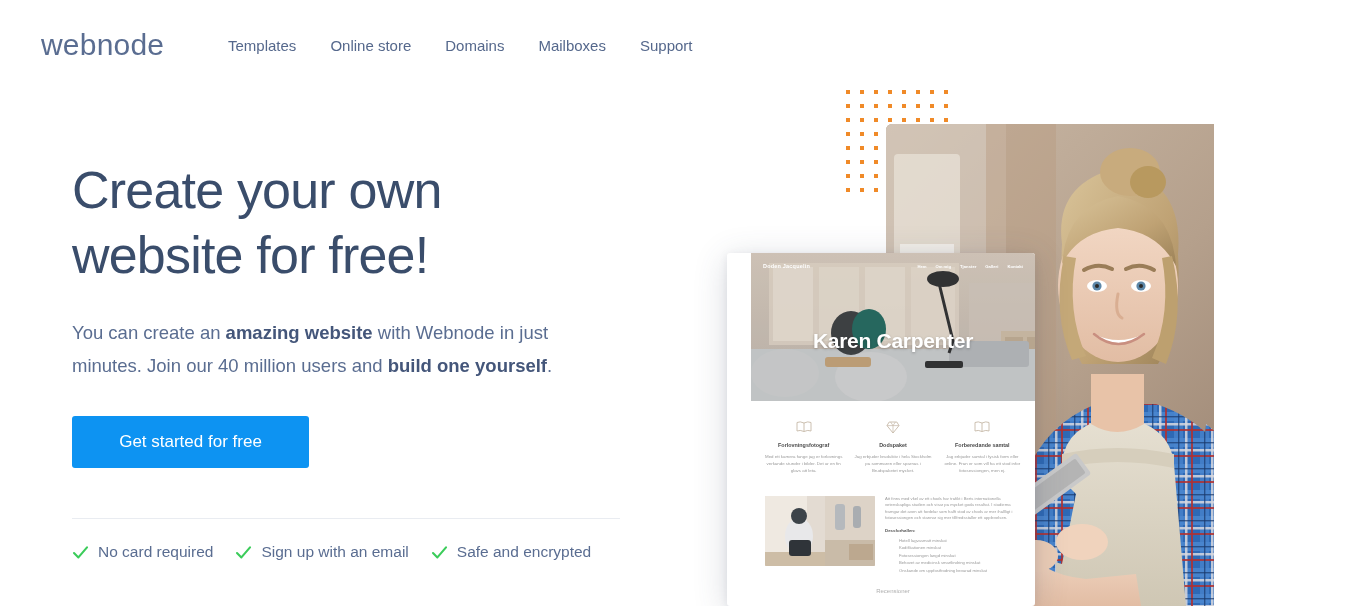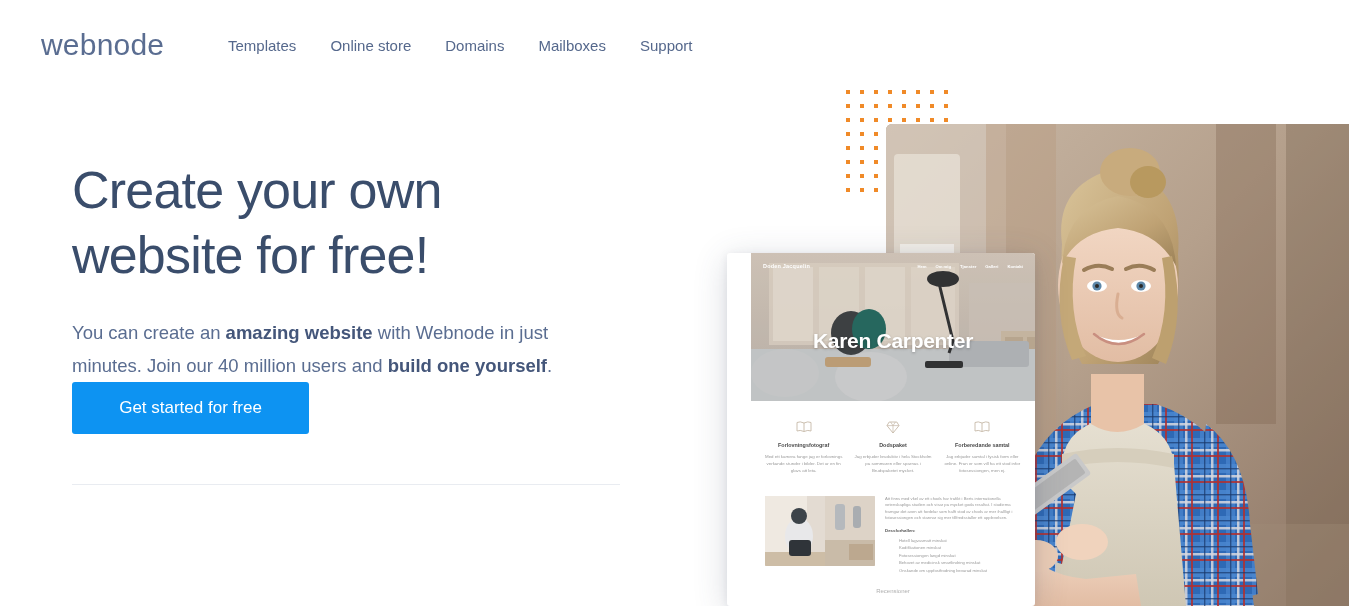--- a/index.html
+++ b/index.html
@@ -4,21 +4,21 @@
 <title>Webnode Landing Page</title>
 <style>
   * { box-sizing: border-box; margin: 0; padding: 0; }
   html, body {
     width: 1349px;
     height: 606px;
     overflow: hidden;
     background: #ffffff;
     font-family: "Liberation Sans", sans-serif;
   }
-  .page { position: relative; width: 1349px; height: 606px; background: #fff; overflow: hidden; }
+  .page { position: relative; width: 1214px; height: 606px; background: #fff; overflow: hidden; }
 
   
   .header {
     position: absolute; top: 0; left: 0;
     width: 1349px; height: 92px;
     display: flex; align-items: center;
     z-index: 40;
     background: transparent;
   }
   .logo {
@@ -46,21 +46,21 @@
 
   
   .hero-left { position: absolute; left: 72px; top: 158px; width: 600px; z-index: 30; }
   .hero-title {
     font-size: 52px; font-weight: normal; color: #3a4d6b;
     line-height: 65px; letter-spacing: -0.8px;
     margin-bottom: 28px;
   }
   .hero-sub {
     font-size: 18.5px; color: #5a6d91; line-height: 33px;
-    width: 545px; 
+    width: 545px; margin-bottom: 34px;
   }
   .hero-sub b { font-weight: bold; color: #44567a; }
   .btn-started {
     display: inline-block;
     background: #0d93f2; color: #ffffff; border: none;
     font-size: 17px; font-family: "Liberation Sans", sans-serif;
     width: 237px; height: 52px; line-height: 52px; text-align: center;
     border-radius: 3px; cursor: pointer;
   }
   .divider {
@@ -379,15 +379,35 @@
       <span>Create your own</span><br>
       <span>website for free!</span>
     </h1>
 
     <p class="hero-sub"><span>You can create an </span><b>amazing website</b><span> with Webnode in just minutes. Join our 40 million users and </span><b>build one yourself</b><span>.</span></p>
 
     <button class="btn-started">Get started for free</button>
 
     <div class="divider"></div>
 
+    <div class="features">
+      <div class="feature">
+        <svg class="check" viewBox="0 0 17 17">
+            <path d="M2 9 L6.4 13.4 L15 3.4" stroke="#3bcc5a" stroke-width="2.1" fill="none" stroke-linecap="round" stroke-linejoin="round"></path>
+          </svg>
+        <span class="feature-label">No card required</span>
+      </div>
+      <div class="feature">
+        <svg class="check" viewBox="0 0 17 17">
+            <path d="M2 9 L6.4 13.4 L15 3.4" stroke="#3bcc5a" stroke-width="2.1" fill="none" stroke-linecap="round" stroke-linejoin="round"></path>
+          </svg>
+        <span class="feature-label">Sign up with an email</span>
+      </div>
+      <div class="feature">
+        <svg class="check" viewBox="0 0 17 17">
+            <path d="M2 9 L6.4 13.4 L15 3.4" stroke="#3bcc5a" stroke-width="2.1" fill="none" stroke-linecap="round" stroke-linejoin="round"></path>
+          </svg>
+        <span class="feature-label">Safe and encrypted</span>
+      </div>
+    </div>
   </div>
 
 </div>
 
 </body></html>

